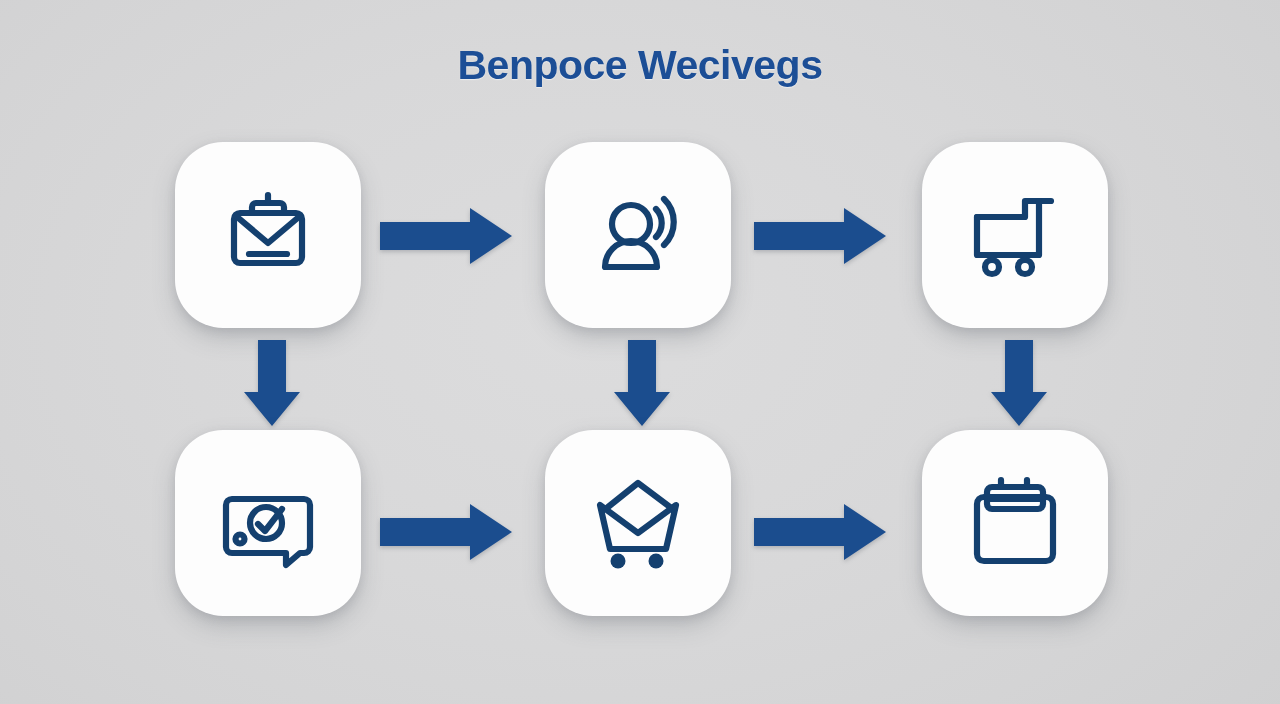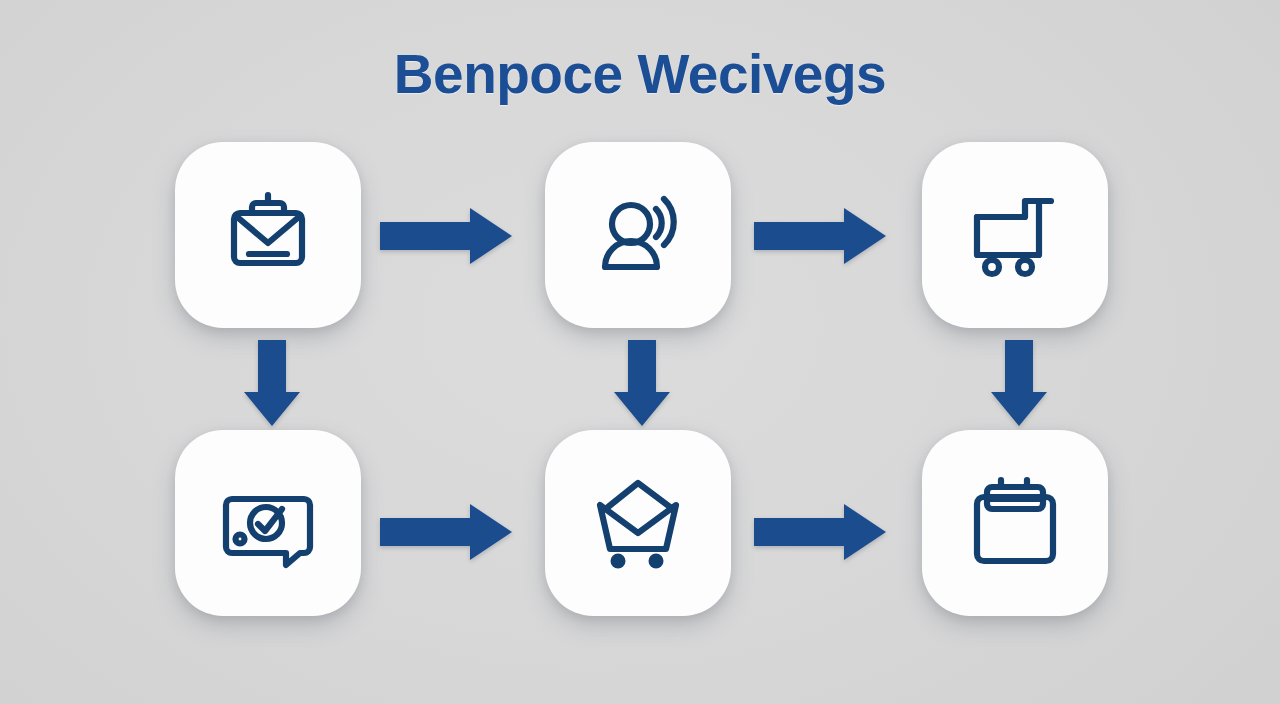--- a/index.html
+++ b/index.html
@@ -23,21 +23,21 @@
     overflow: hidden;
   }
 
   
   #title {
     position: absolute;
     top: 42px;
     left: 0;
     width: 1280px;
     text-align: center;
-    font-size: 55px;
+    font-size: 41px;
     font-weight: bold;
     letter-spacing: -0.5px;
     color: #1c4e96;
     font-family: "Liberation Sans", sans-serif;
     text-shadow: 0 1px 1px rgba(255,255,255,0.55);
     white-space: nowrap;
   }
 
   
   .card {

